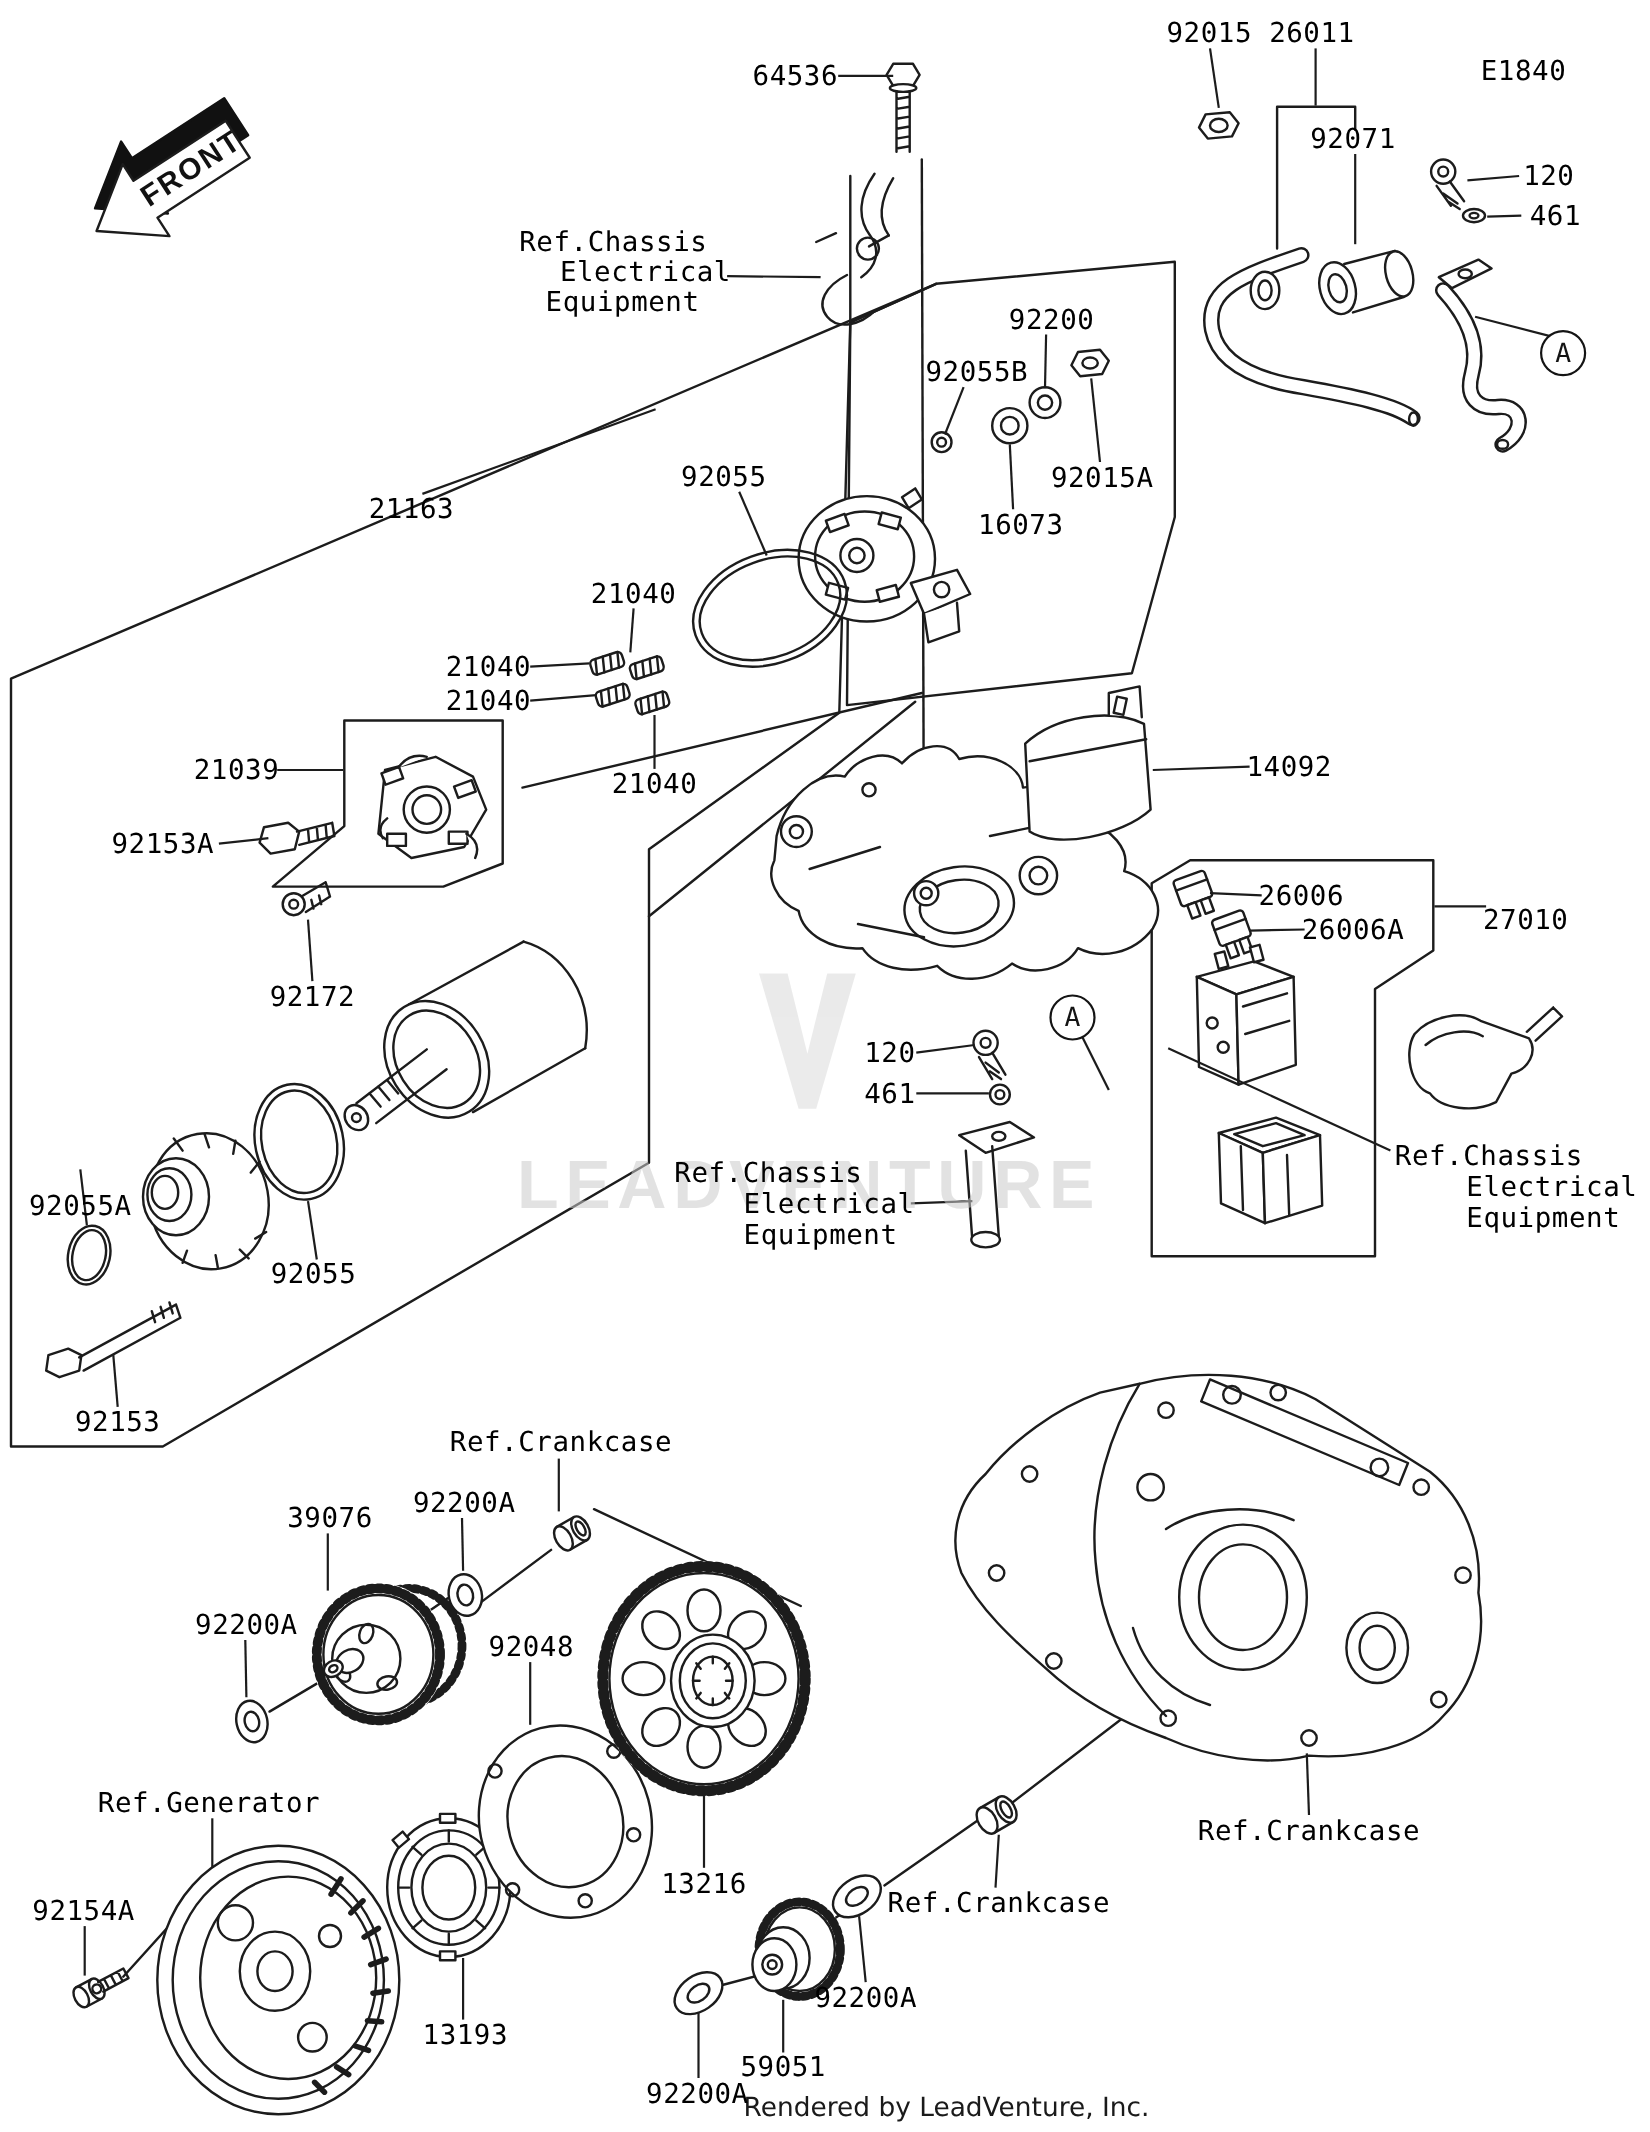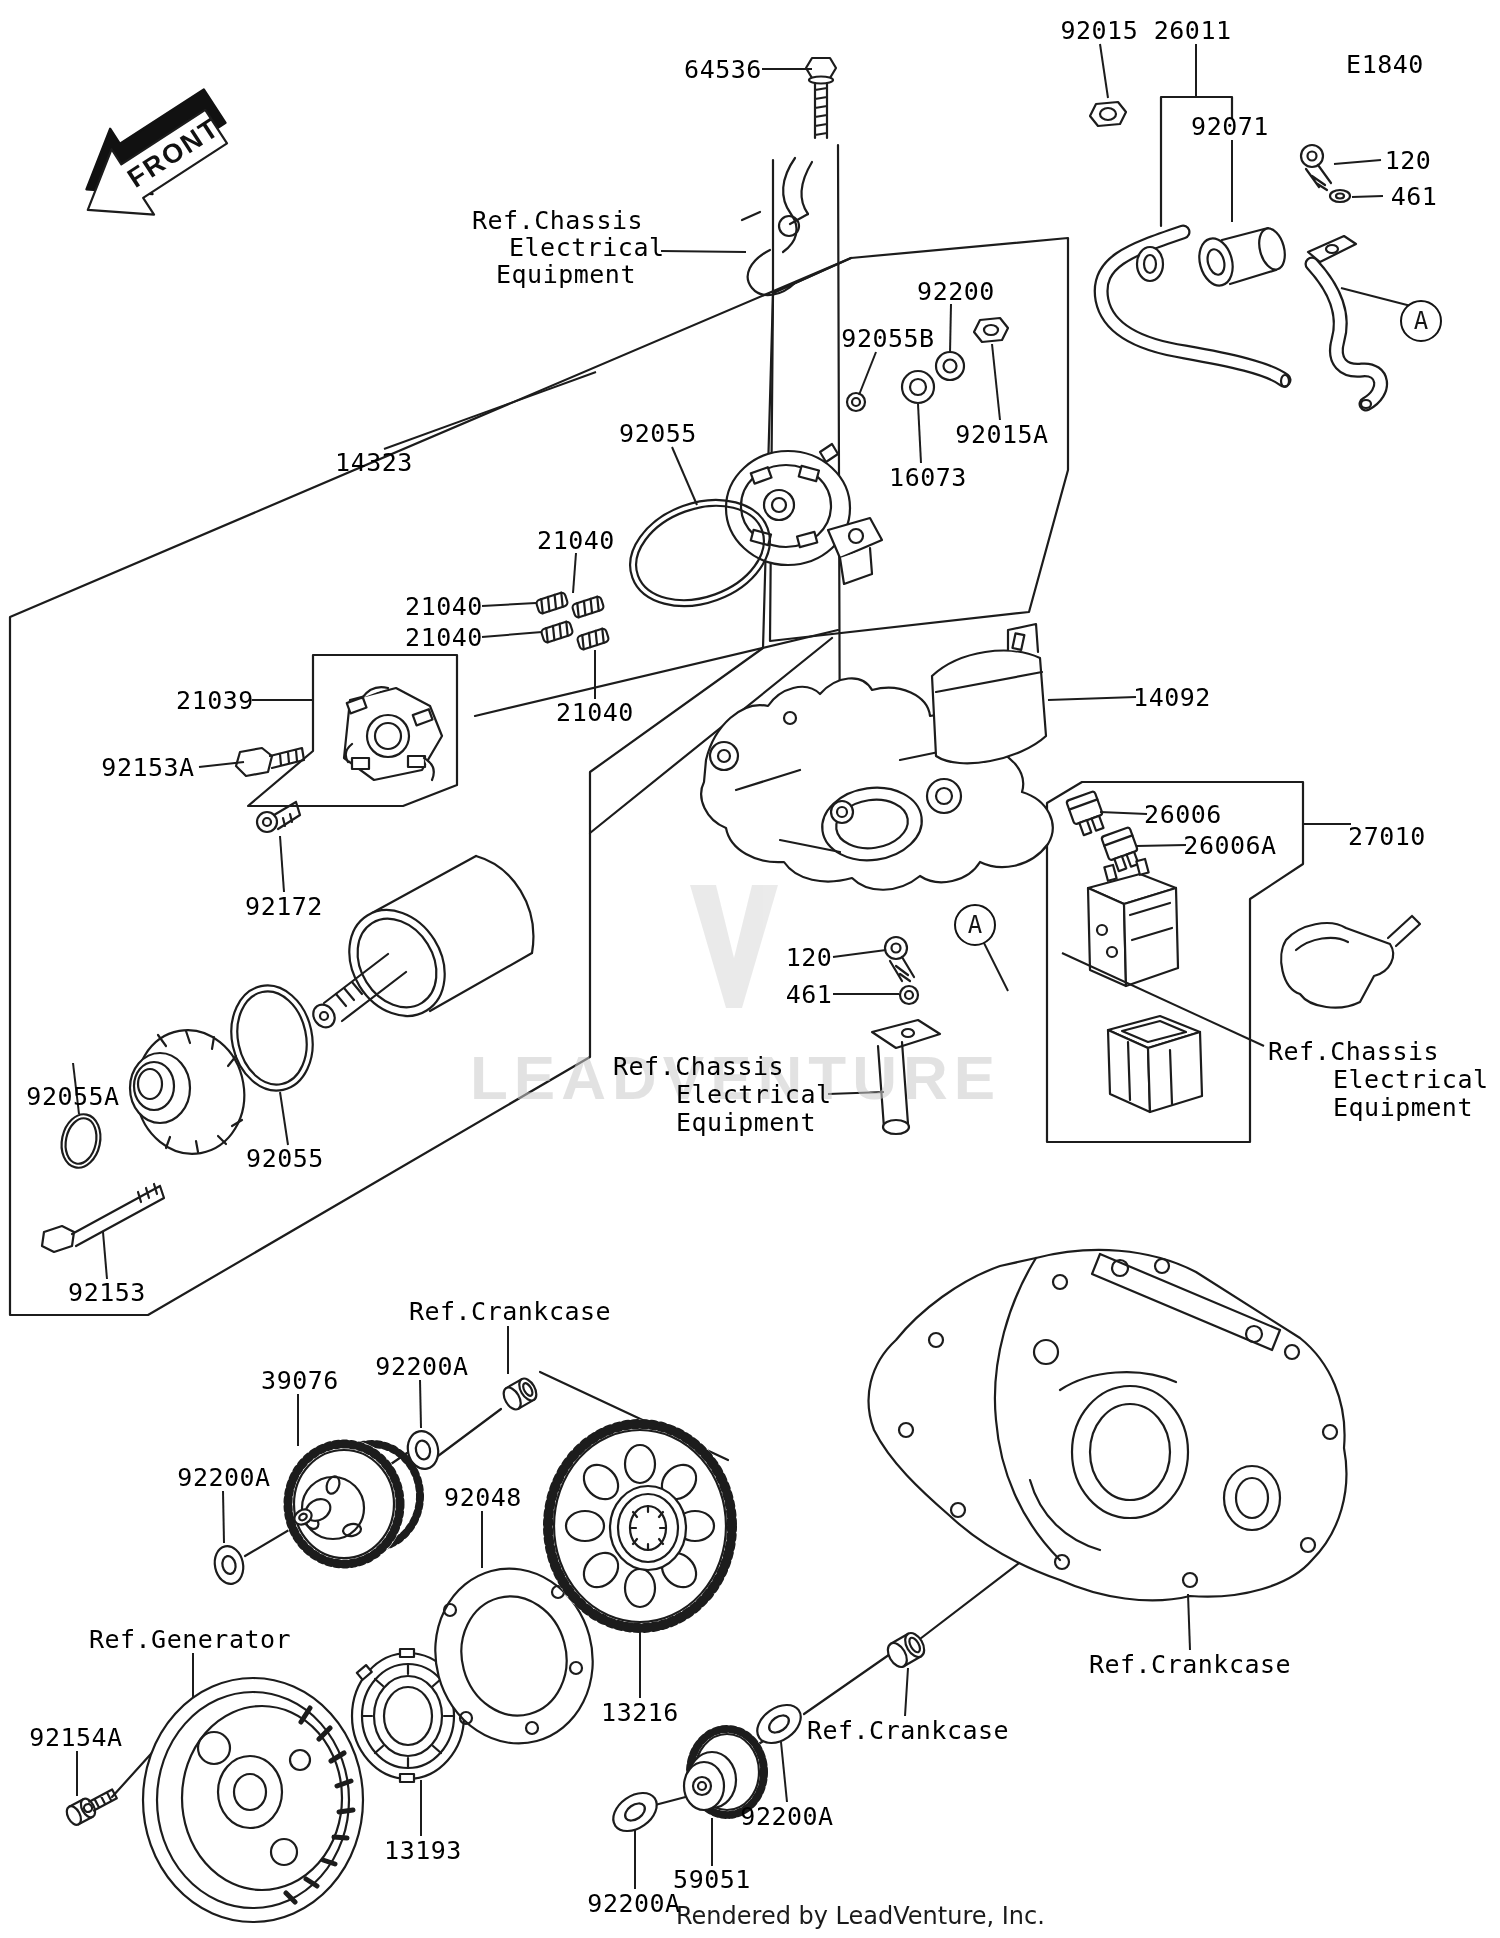--- a/index.html
+++ b/index.html
@@ -492,21 +492,21 @@
     <div class="plabel" style="left: 1385px; top: 64px;">E1840</div>
     <div class="plabel" style="left: 1146px; top: 30px;">92015 26011</div>
     <div class="plabel" style="left: 1230px; top: 126px;">92071</div>
     <div class="plabel" style="left: 1408px; top: 160px;">120</div>
     <div class="plabel" style="left: 1414px; top: 196px;">461</div>
     <div class="plabel" style="left: 956px; top: 291px;">92200</div>
     <div class="plabel" style="left: 888px; top: 338px;">92055B</div>
     <div class="plabel" style="left: 1002px; top: 434px;">92015A</div>
     <div class="plabel" style="left: 928px; top: 477px;">16073</div>
     <div class="plabel" style="left: 658px; top: 433px;">92055</div>
-    <div class="plabel" style="left: 374px; top: 462px;">14323</div>
+    <div class="plabel" style="left: 374px; top: 462px;">21163</div>
     <div class="plabel" style="left: 576px; top: 540px;">21040</div>
     <div class="plabel" style="left: 444px; top: 606px;">21040</div>
     <div class="plabel" style="left: 444px; top: 637px;">21040</div>
     <div class="plabel" style="left: 595px; top: 712px;">21040</div>
     <div class="plabel" style="left: 215px; top: 700px;">21039</div>
     <div class="plabel" style="left: 148px; top: 767px;">92153A</div>
     <div class="plabel" style="left: 284px; top: 906px;">92172</div>
     <div class="plabel" style="left: 1172px; top: 697px;">14092</div>
     <div class="plabel" style="left: 1183px; top: 814px;">26006</div>
     <div class="plabel" style="left: 1230px; top: 845px;">26006A</div>

